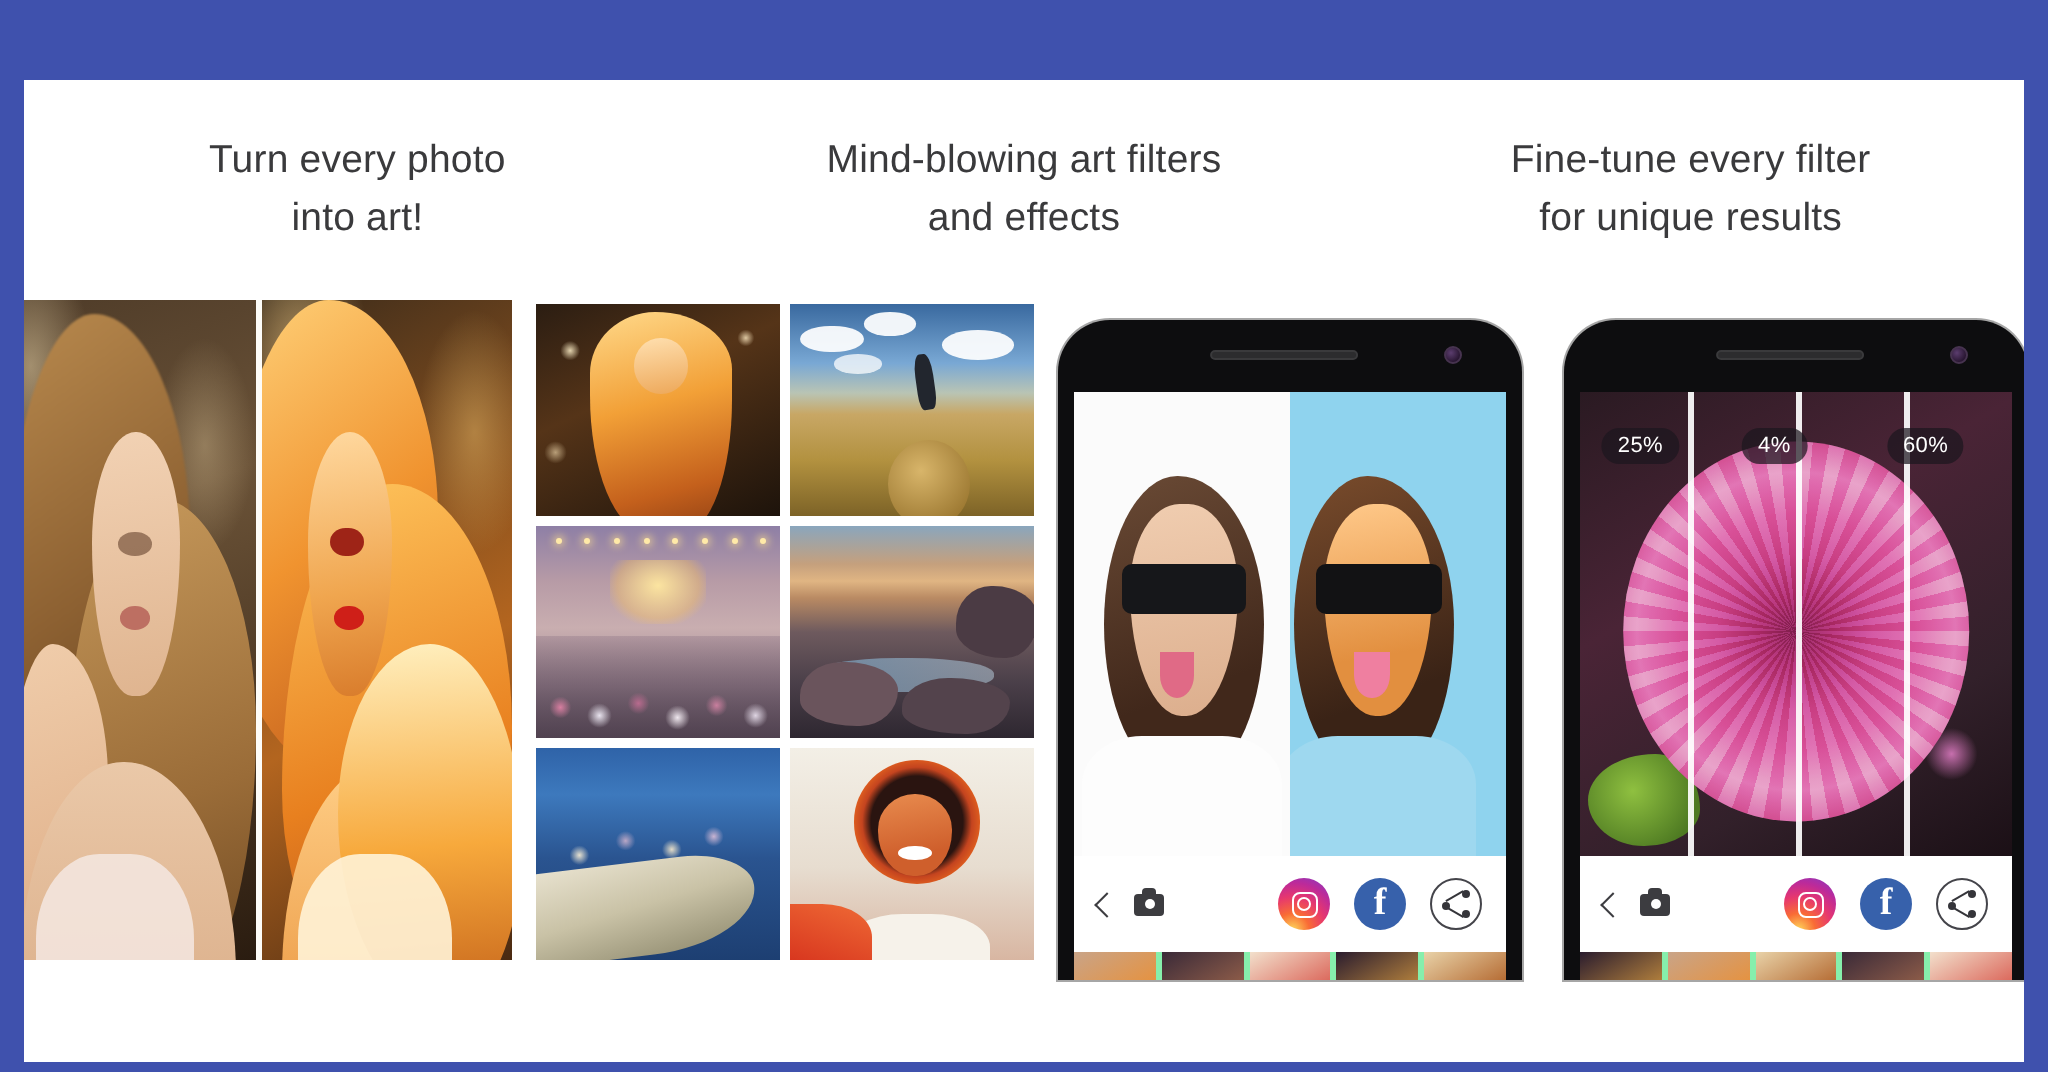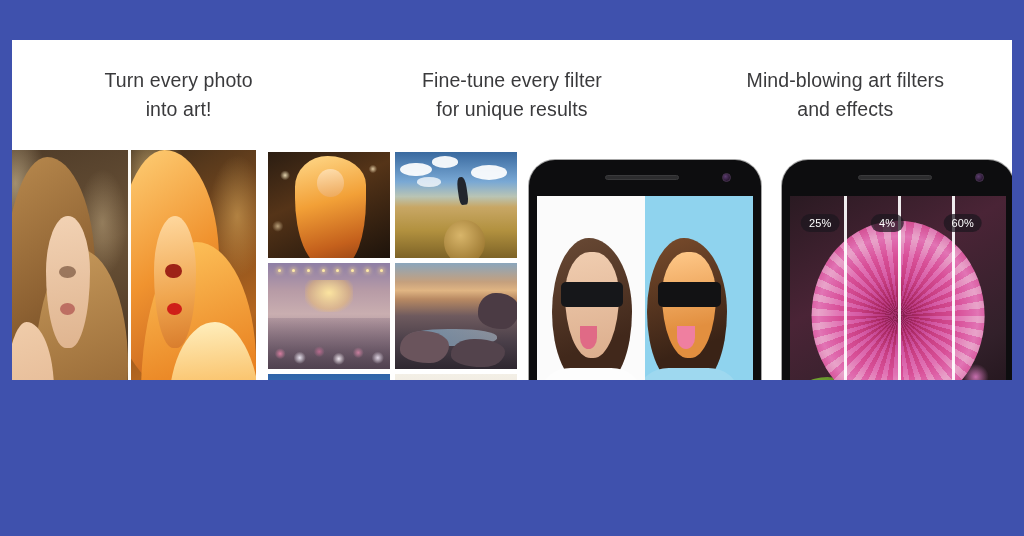--- a/index.html
+++ b/index.html
@@ -18,21 +18,21 @@
     height: 536px;
     background: #3f51ad;
   }
 
   
   #panel {
     position: absolute;
     left: 12px;
     top: 40px;
     width: 1000px;
-    height: 340px;
+    height: 491px;
     background: #ffffff;
     overflow: hidden;
   }
 
   
   #captions {
     position: absolute;
     left: 0; top: 0;
     width: 1000px;
     height: 110px;
@@ -363,21 +363,21 @@
     width: 9px; height: 9px;
     border-radius: 50%;
     background: radial-gradient(circle at 35% 35%, #5b3d6e, #2a1733 70%);
     border: 1px solid #46334f;
   }
 
   .screen {
     position: absolute;
     left: 8px; right: 8px;
     top: 36px; bottom: 0;
-    background: #e5e5e5;
+    background: #86efac;
     overflow: hidden;
     padding-left: 32px;
   }
 
   
   .ph-photo {
     position: absolute;
     left: 0; right: 0; top: 0;
     height: 232px;
     overflow: hidden;
@@ -593,24 +593,24 @@
 </style>
 </head>
 <body>
 
 <div id="stage">
   <div id="panel">
 
     <div id="captions">
       <div class="caption">Turn every photo
 into art!</div>
+      <div class="caption">Mind-blowing art filters
+and effects</div>
       <div class="caption">Fine-tune every filter
 for unique results</div>
-      <div class="caption">Mind-blowing art filters
-and effects</div>
     </div>
 
     <div id="showcase">
 
       <div class="hero">
         <div class="hero-orig">
           <div class="scene-bg-orig"></div>
           <div class="hair o1"></div>
           <div class="hair o2"></div>
           <div class="arm orig"></div>

